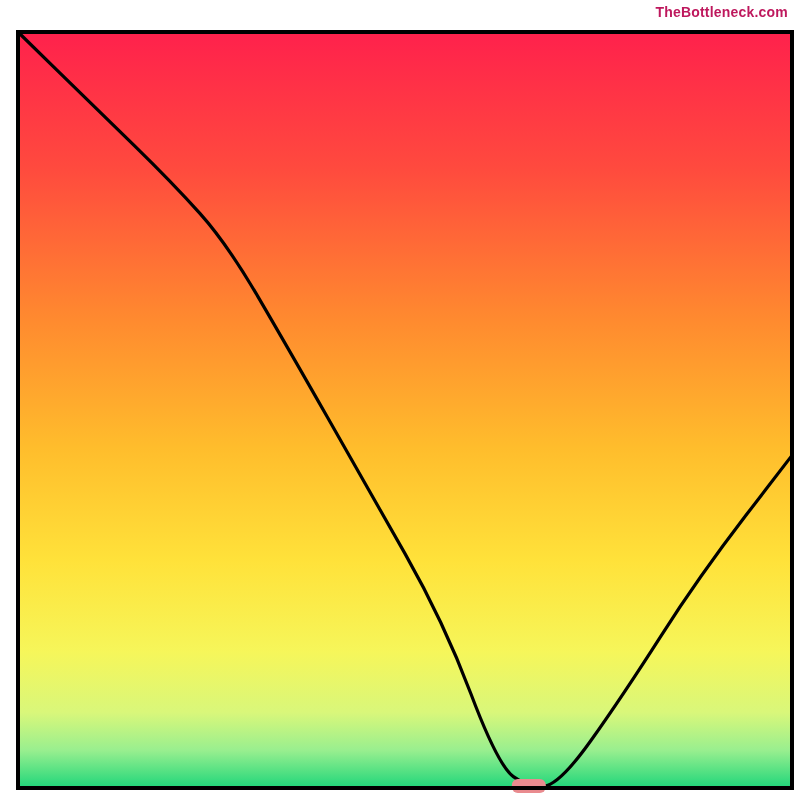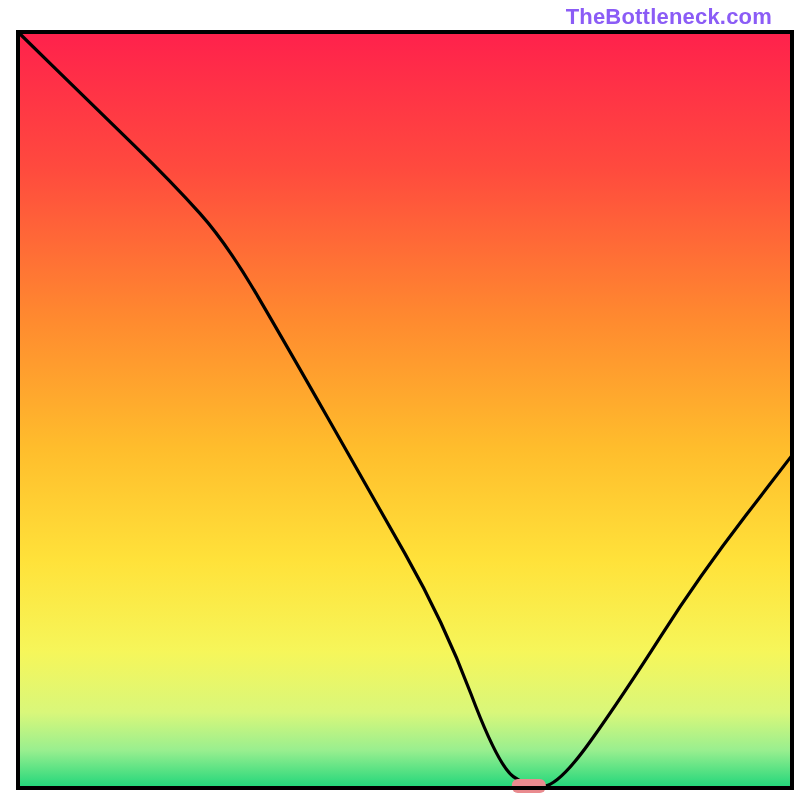--- a/index.html
+++ b/index.html
@@ -11,24 +11,24 @@
     font-family: Arial, Helvetica, sans-serif;
   }
   .container {
     position: relative;
     width: 800px;
     height: 800px;
   }
   .watermark {
     position: absolute;
     top: 4px;
-    right: 28px;
-    font-size: 22px;
+    right: 12px;
+    font-size: 14px;
     font-weight: 600;
-    color: #8b5cf6;
+    color: #be185d;
     letter-spacing: 0.2px;
   }
   svg {
     display: block;
   }
 </style>
 </head>
 <body>
 
 <div class="container">

